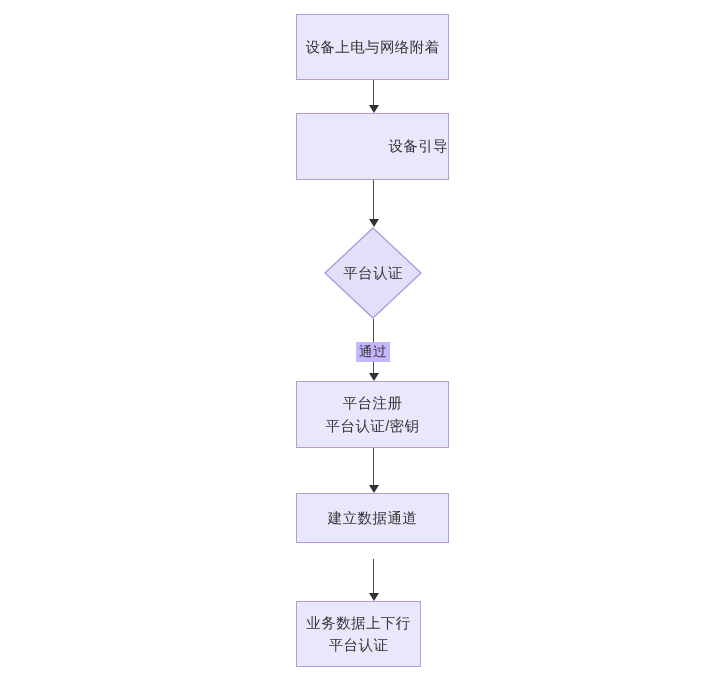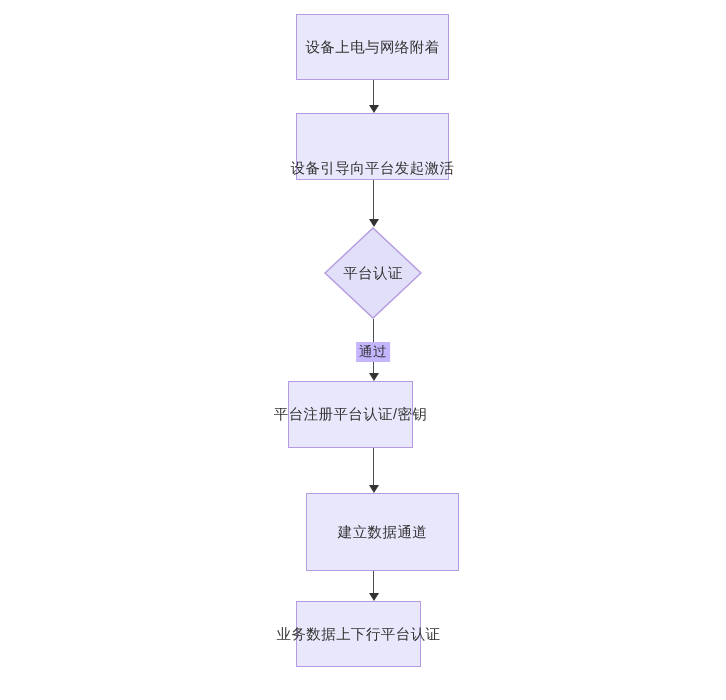--- a/index.html
+++ b/index.html
@@ -15,21 +15,21 @@
   }
   #flow-canvas {
     position: relative;
     width: 726px;
     height: 700px;
   }
   .node {
     position: absolute;
     box-sizing: border-box;
     display: flex;
-    flex-direction: row;
+    flex-direction: column;
     align-items: center;
     justify-content: center;
     background: #e8e7fb;
     border: 1.4px solid #b49ae0;
     color: #333333;
     font-size: 14.5px;
     line-height: 1.55;
     text-align: center;
     letter-spacing: 0.4px;
     z-index: 2;
@@ -121,36 +121,35 @@
     <div class="conn-line" style="height:34px;"></div>
     <div class="arrow-head" style="top:34px;"></div>
   </div>
 
   <div class="node" style="left:296px; top:14px; width:153px; height:66px;">
     <span class="line">设备上电与网络附着</span>
   </div>
 
   <div class="node" style="left:296px; top:113px; width:153px; height:67px;align-items:flex-end;">
     <span class="line">设备引导</span>
-    <span class="line">向平台发起激活</span>
   </div>
 
   <div class="diamond-wrap" style="left:324px; top:227px; width:98px; height:92px;">
     <svg width="98" height="92" viewBox="0 0 98 92">
       <polygon points="49,1 97,46 49,91 1,46" fill="#e2e0f9" stroke="#b49ae0" stroke-width="1.4"></polygon>
     </svg>
     <span class="diamond-label">平台认证</span>
   </div>
 
-  <div class="node" style="left:288px; top:381px; width:125px; height:67px;">
+  <div class="node" style="left:296px; top:381px; width:153px; height:67px;">
     <span class="line">平台注册</span>
     <span class="line">平台认证/密钥</span>
   </div>
 
-  <div class="node" style="left:296px; top:493px; width:153px; height:78px;margin-left:10px;">
+  <div class="node" style="left:296px; top:493px; width:153px; height:50px;">
     <span class="line">建立数据通道</span>
   </div>
 
   <div class="node" style="left:296px; top:601px; width:125px; height:66px;">
     <span class="line">业务数据上下行</span>
     <span class="line">平台认证</span>
   </div>
 
 </div>
 

